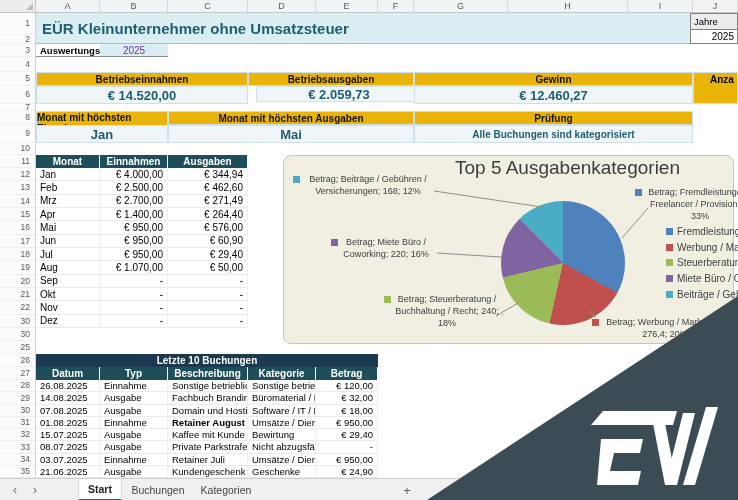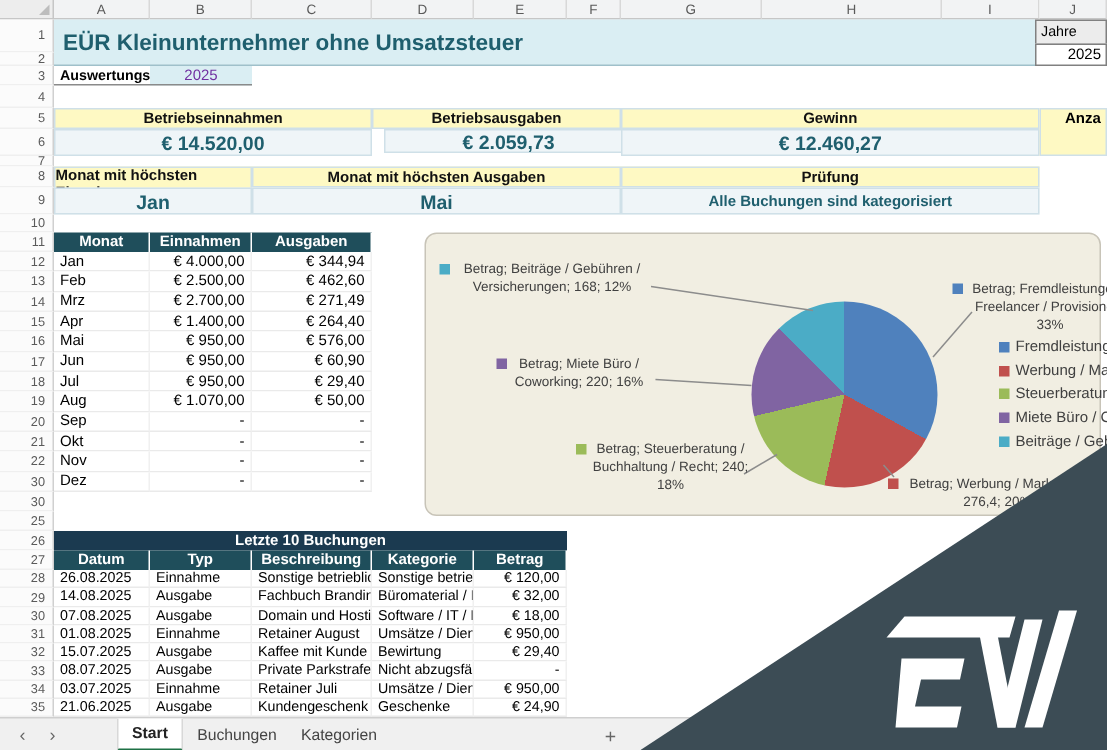--- a/index.html
+++ b/index.html
@@ -11,21 +11,21 @@
            font-size:9px;color:#5a5a5a;text-align:center;line-height:13px;}
   .corner{background:#EDEDED;border-right:1px solid #C6C6C6;border-bottom:1px solid #C6C6C6;}
   .corner:after{content:"";position:absolute;right:2px;bottom:2px;border-left:7px solid transparent;
            border-bottom:7px solid #BDBDBD;}
   .rownum{font-size:8.5px;color:#5a5a5a;text-align:right;padding-right:5px;background:#FBFBFB;
            border-bottom:1px solid #EFEFEF;border-right:1px solid #D0D0D0;line-height:1;
            display:flex;align-items:center;justify-content:flex-end;}
   .banner{background:#DAEEF3;border-bottom:1px solid #9FC0CA;font-weight:bold;font-size:15px;
            color:#1F5F6E;display:flex;align-items:center;padding-left:6px;}
   .slicercell{border:1px solid #808080;font-size:9.5px;padding:0 3px;display:flex;align-items:center;}
-  .kpilabel{background:#fef9c3;border:1px solid #CFE0E8;font-weight:bold;font-size:10px;
+  .kpilabel{background:#eab308;border:1px solid #CFE0E8;font-weight:bold;font-size:10px;
            display:flex;align-items:center;justify-content:center;color:#111;}
   .kpivalue{background:#EFF5F8;border:1px solid #CFE0E8;font-weight:bold;font-size:13px;
            display:flex;align-items:center;justify-content:center;color:#1F5F6E;}
   .hlvalue-small{font-size:10px !important;}
   .thdark{color:#fff;font-weight:bold;font-size:10px;display:flex;align-items:center;justify-content:center;
            border-right:1px solid #fff;}
   .cell{font-size:10px;display:flex;align-items:center;white-space:nowrap;overflow:hidden;
            border-bottom:1px solid #EAEAEA;border-right:1px solid #F0F0F0;background:#fff;}
   .cell.num{justify-content:flex-end;padding-right:4px;}
   .cell.txt{padding-left:4px;}
@@ -195,21 +195,21 @@
       <div class="abs cell bk txt" style="left: 168px; top: 392.25px; width: 80px; height: 12.25px;">Fachbuch Branding</div>
       <div class="abs cell bk txt" style="left: 248px; top: 392.25px; width: 68px; height: 12.25px;">Büromaterial / F</div>
       <div class="abs cell bk num" style="left: 316px; top: 392.25px; width: 62px; height: 12.25px;">€ 32,00</div>
       <div class="abs cell bk txt" style="left: 36px; top: 404.5px; width: 64px; height: 12.25px;">07.08.2025</div>
       <div class="abs cell bk txt" style="left: 100px; top: 404.5px; width: 68px; height: 12.25px;">Ausgabe</div>
       <div class="abs cell bk txt" style="left: 168px; top: 404.5px; width: 80px; height: 12.25px;">Domain und Hosting</div>
       <div class="abs cell bk txt" style="left: 248px; top: 404.5px; width: 68px; height: 12.25px;">Software / IT / E</div>
       <div class="abs cell bk num" style="left: 316px; top: 404.5px; width: 62px; height: 12.25px;">€ 18,00</div>
       <div class="abs cell bk txt" style="left: 36px; top: 416.75px; width: 64px; height: 12.25px;">01.08.2025</div>
       <div class="abs cell bk txt" style="left: 100px; top: 416.75px; width: 68px; height: 12.25px;">Einnahme</div>
-      <div class="abs cell bk txt" style="left: 168px; top: 416.75px; width: 80px; height: 12.25px;">Retainer August</div>
+      <div class="abs cell bk txt" style="left: 168px; top: 416.75px; width: 80px; height: 12.25px; font-weight: bold;">Retainer August</div>
       <div class="abs cell bk txt" style="left: 248px; top: 416.75px; width: 68px; height: 12.25px;">Umsätze / Diens</div>
       <div class="abs cell bk num" style="left: 316px; top: 416.75px; width: 62px; height: 12.25px;">€ 950,00</div>
       <div class="abs cell bk txt" style="left: 36px; top: 429px; width: 64px; height: 12.25px;">15.07.2025</div>
       <div class="abs cell bk txt" style="left: 100px; top: 429px; width: 68px; height: 12.25px;">Ausgabe</div>
       <div class="abs cell bk txt" style="left: 168px; top: 429px; width: 80px; height: 12.25px;">Kaffee mit Kunde</div>
       <div class="abs cell bk txt" style="left: 248px; top: 429px; width: 68px; height: 12.25px;">Bewirtung</div>
       <div class="abs cell bk num" style="left: 316px; top: 429px; width: 62px; height: 12.25px;">€ 29,40</div>
       <div class="abs cell bk txt" style="left: 36px; top: 441.25px; width: 64px; height: 12.25px;">08.07.2025</div>
       <div class="abs cell bk txt" style="left: 100px; top: 441.25px; width: 68px; height: 12.25px;">Ausgabe</div>
       <div class="abs cell bk txt" style="left: 168px; top: 441.25px; width: 80px; height: 12.25px;">Private Parkstrafe au</div>
@@ -221,20 +221,23 @@
       <div class="abs cell bk txt" style="left: 248px; top: 453.5px; width: 68px; height: 12.25px;">Umsätze / Diens</div>
       <div class="abs cell bk num" style="left: 316px; top: 453.5px; width: 62px; height: 12.25px;">€ 950,00</div>
       <div class="abs cell bk txt" style="left: 36px; top: 465.75px; width: 64px; height: 12.25px;">21.06.2025</div>
       <div class="abs cell bk txt" style="left: 100px; top: 465.75px; width: 68px; height: 12.25px;">Ausgabe</div>
       <div class="abs cell bk txt" style="left: 168px; top: 465.75px; width: 80px; height: 12.25px;">Kundengeschenk</div>
       <div class="abs cell bk txt" style="left: 248px; top: 465.75px; width: 68px; height: 12.25px;">Geschenke</div>
       <div class="abs cell bk num" style="left: 316px; top: 465.75px; width: 62px; height: 12.25px;">€ 24,90</div>
     </div>
 
   <div class="abs chartframe" style="left:283px;top:155px;width:451px;height:189px;"></div>
+  <div class="abs charttitle" style="left:420px;top:157px;width:295px;">
+    <span>Top 5 Ausgabenkategorien</span>
+  </div>
   <div class="abs" id="pie" style="left: 501px; top: 201px; width: 124px; height: 124px; border-radius: 50%; background: conic-gradient(rgb(79, 129, 189) 0deg, rgb(79, 129, 189) 118.8deg, rgb(192, 80, 77) 118.8deg, rgb(192, 80, 77) 192.5deg, rgb(155, 187, 89) 192.5deg, rgb(155, 187, 89) 256.5deg, rgb(128, 100, 162) 256.5deg, rgb(128, 100, 162) 315.2deg, rgb(75, 172, 198) 315.2deg, rgb(75, 172, 198) 360deg);"></div>
   <svg class="abs" id="leaders" style="left:283px;top:155px;" width="451" height="189" viewBox="0 0 451 189">
     <line x1="151" y1="36" x2="259" y2="52" stroke="#8C8C8C" stroke-width="1"></line>
     <line x1="154" y1="98" x2="218" y2="102" stroke="#8C8C8C" stroke-width="1"></line>
     <line x1="213" y1="161" x2="235" y2="148" stroke="#8C8C8C" stroke-width="1"></line>
     <line x1="365" y1="53" x2="339" y2="83" stroke="#8C8C8C" stroke-width="1"></line>
     <line x1="313" y1="163" x2="306" y2="155" stroke="#8C8C8C" stroke-width="1"></line>
   </svg>
   <div id="pielabels">
       <div class="abs marker" style="left: 293px; top: 176px; width: 7px; height: 7px; background: rgb(75, 172, 198);"></div>

